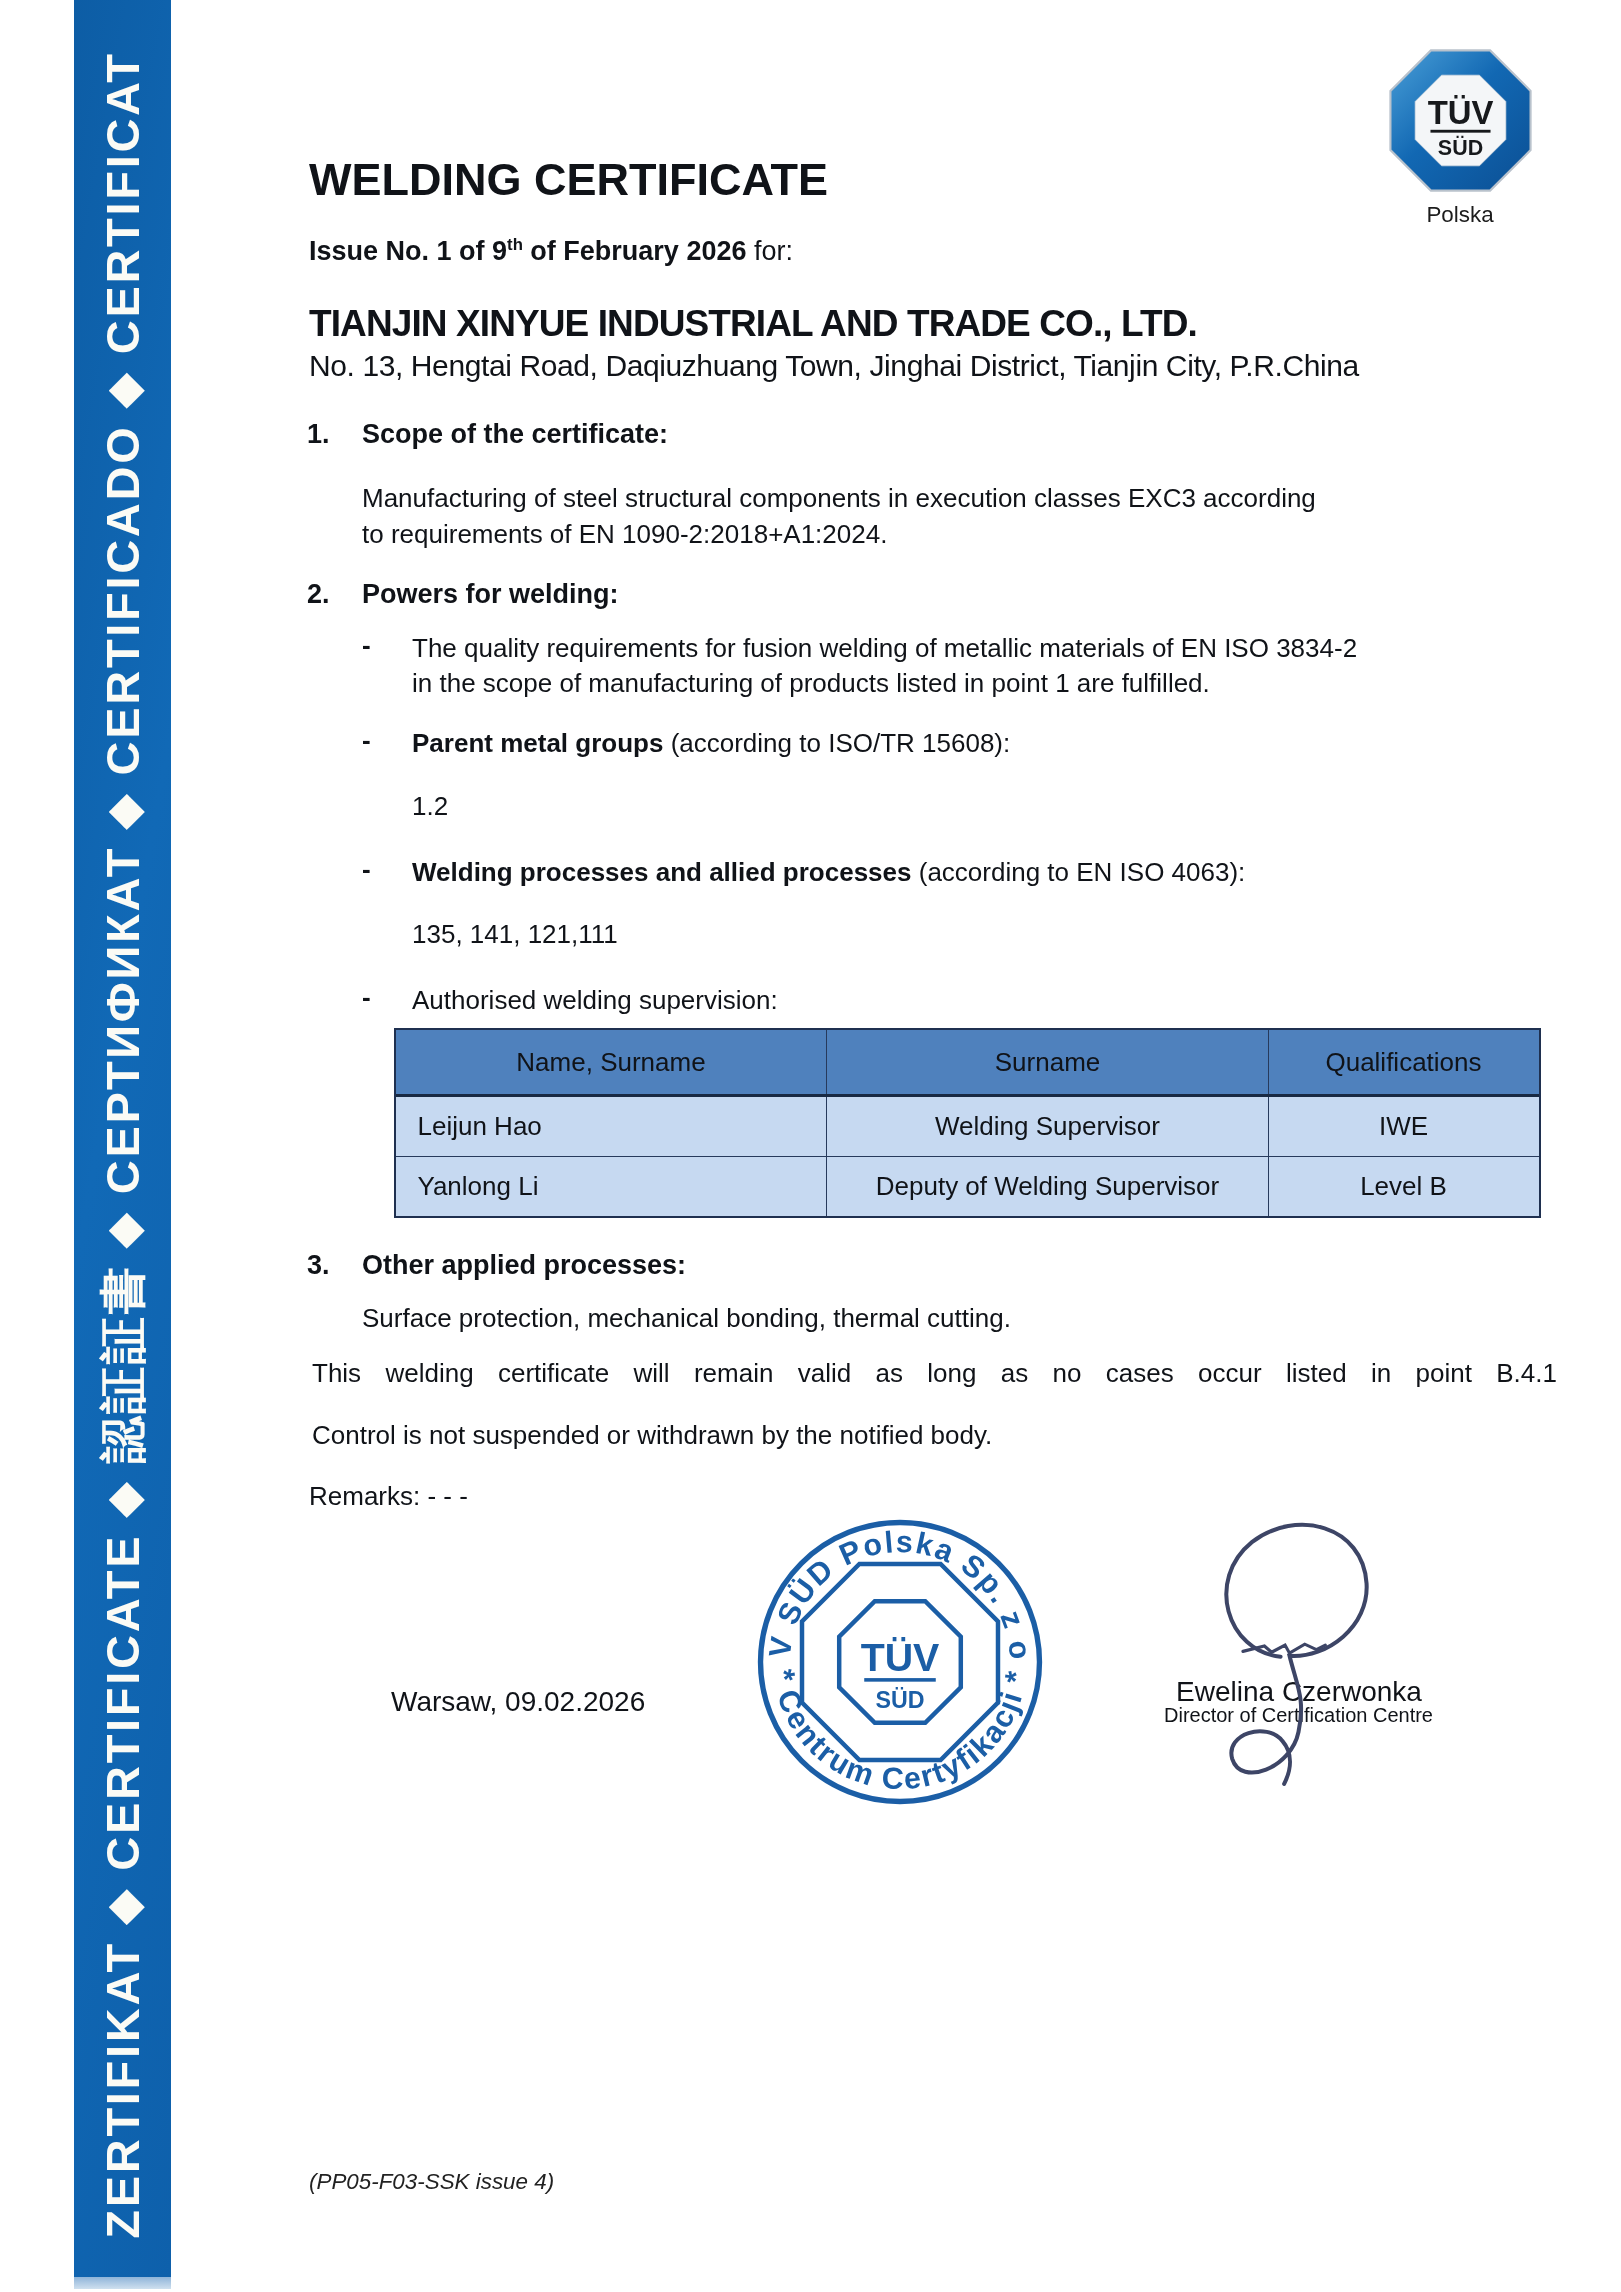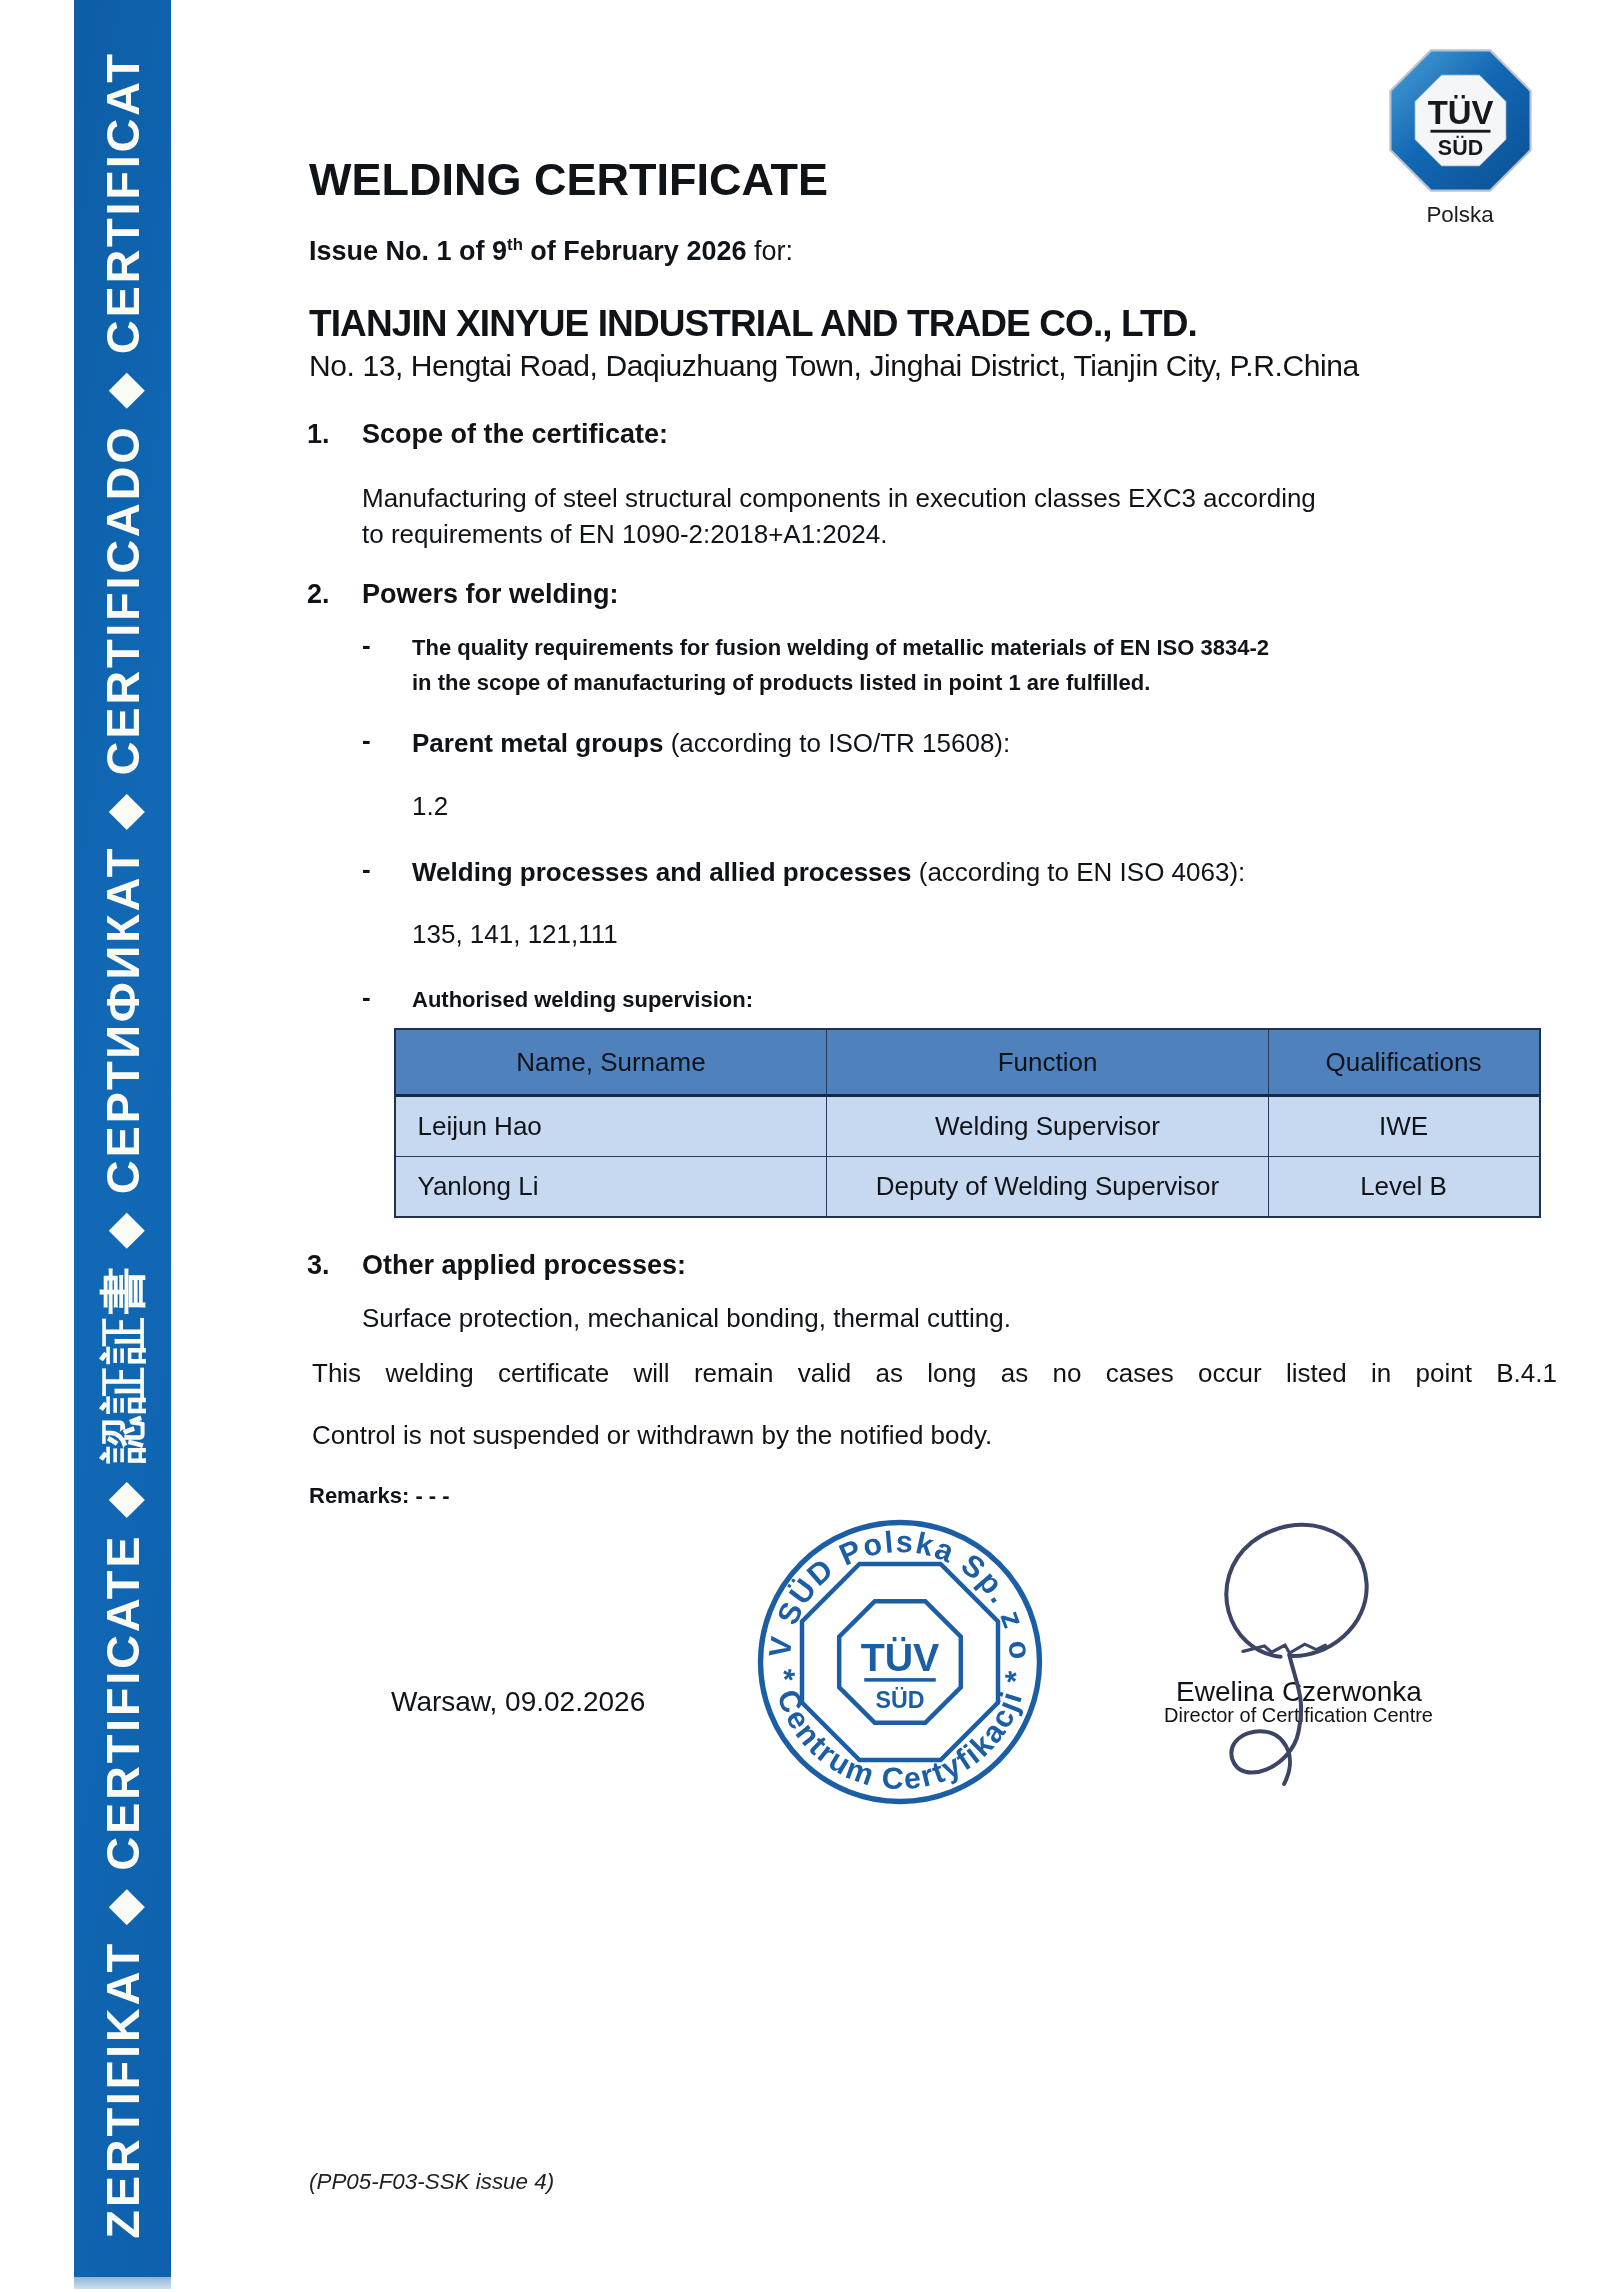--- a/index.html
+++ b/index.html
@@ -24,21 +24,21 @@
   .abs{position:absolute;}
   .title{font-size:45px;font-weight:bold;letter-spacing:0px;}
   .issue{font-size:27px;}
   .issue b{font-weight:bold;}
   .sup{vertical-align:super;font-size:0.62em;font-weight:bold;}
   .company{font-size:37px;font-weight:bold;letter-spacing:-0.9px;}
   .address{font-size:30px;letter-spacing:-0.4px;}
   .h-num{font-size:27px;font-weight:bold;}
   .h-sec{font-size:27px;font-weight:bold;}
   .body-t{font-size:26px;line-height:36px;}
-  .bold-t{font-size:22px;font-weight:bold;line-height:36px;}
+  .bold-t{font-size:26px;font-weight:normal;line-height:36px;}
   .dash{font-size:26px;font-weight:bold;}
   .mixed b{font-weight:bold;}
 
   .para-line{position:absolute;left:312px;width:1245px;font-size:26px;
        text-align:justify;text-align-last:justify;white-space:normal;}
   .para-line.last{text-align-last:left;}
 
   
   .sup-table{position:absolute;left:394px;top:1028px;width:1143px;
        border:2.7px solid #1f3050;border-collapse:collapse;font-size:26px;}
@@ -113,21 +113,21 @@
   <div class="abs dash" style="left:362px;top:854px;">-</div>
   <div class="abs body-t mixed" style="left:412px;top:854px;"><b>Welding processes and allied processes</b><span> (according to EN ISO 4063):</span></div>
   <div class="abs body-t" style="left:412px;top:916px;">135, 141, 121,111</div>
 
   <div class="abs dash" style="left:362px;top:982px;">-</div>
   <div class="abs bold-t" style="left:412px;top:982px;">Authorised welding supervision:</div>
 
   <div class="sup-table">
     <div class="trow thead">
       <div class="tcell tc1" style="justify-content:center;padding-left:0;">Name, Surname</div>
-      <div class="tcell tc2">Function</div>
+      <div class="tcell tc2">Surname</div>
       <div class="tcell tc3">Qualifications</div>
     </div>
     <div class="trow tbody-row">
       <div class="tcell tc1">Leijun Hao</div>
       <div class="tcell tc2">Welding Supervisor</div>
       <div class="tcell tc3">IWE</div>
     </div>
     <div class="trow tbody-row">
       <div class="tcell tc1">Yanlong Li</div>
       <div class="tcell tc2">Deputy of Welding Supervisor</div>

